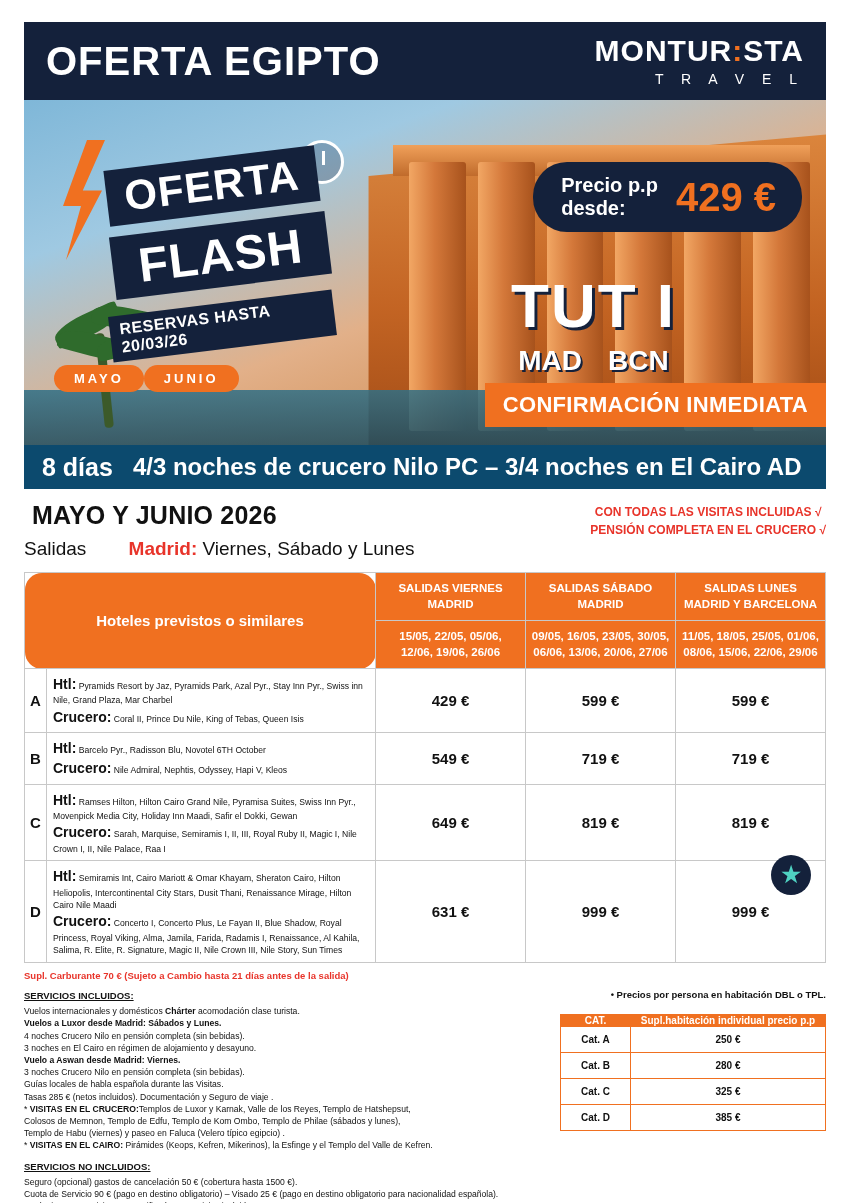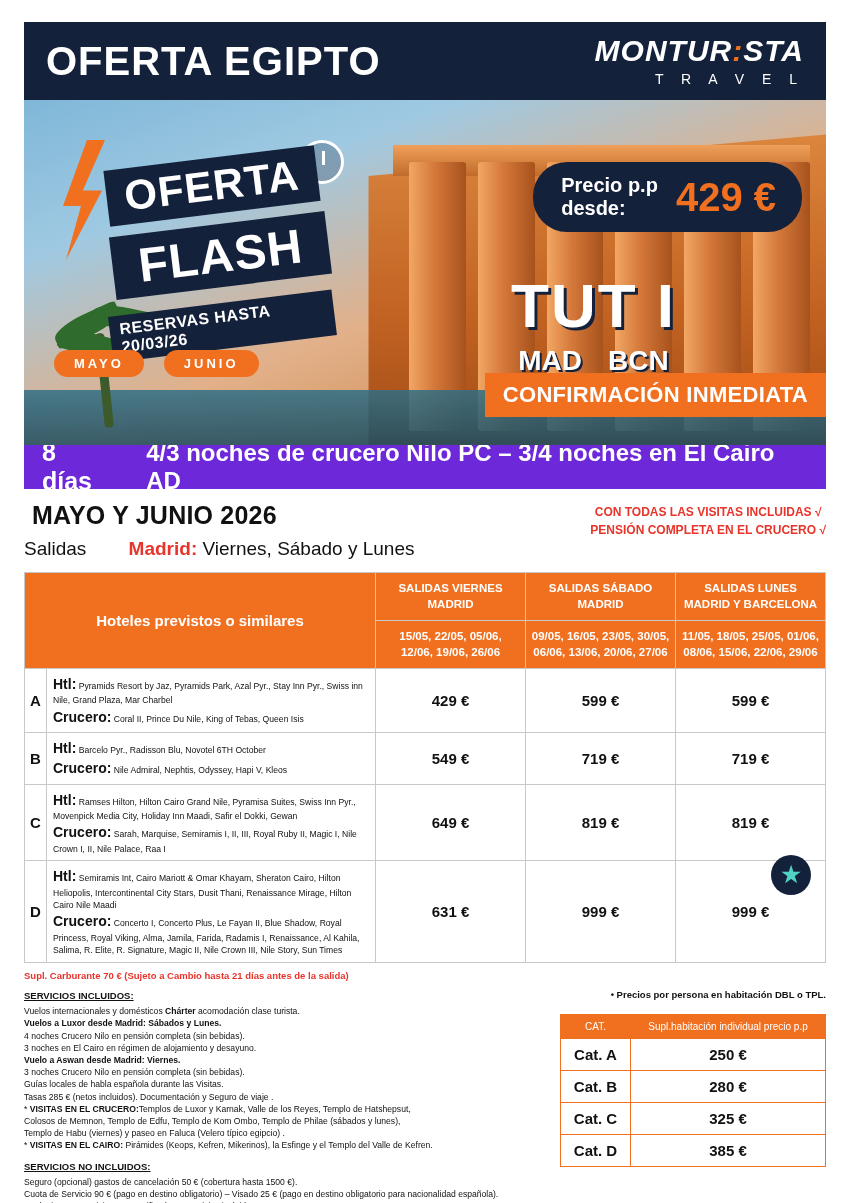--- a/index.html
+++ b/index.html
@@ -20,21 +20,21 @@
     display: flex; align-items: center; justify-content: space-between;
     padding: 0 22px;
   }
   .header-title {
     color: #ffffff;
     font-size: 40px;
     font-weight: bold;
     letter-spacing: 1px;
   }
   .brand { text-align: right; color:#fff; line-height:1; }
-  .brand-name { font-size: 30px; font-weight: bold; letter-spacing: 1px; font-style: italic; }
+  .brand-name { font-size: 30px; font-weight: bold; letter-spacing: 1px; }
   .brand-name .dot-i { color: #f07020; }
   .brand-sub { font-size: 14px; letter-spacing: 7px; margin-top: 6px; }
 
   
   .hero {
     position: relative;
     height: 345px;
     background:
       radial-gradient(ellipse at 78% 45%, #d4762f 0%, #b85a22 45%, #8a3d14 100%),
       linear-gradient(#c06a2c, #8a3d14);
@@ -81,21 +81,21 @@
   .bolt {
     position:absolute; left:4px; top:10px; width:60px; height:120px;
     background:#f07020;
     clip-path: polygon(55% 0, 15% 55%, 45% 55%, 20% 100%, 80% 42%, 48% 42%, 85% 0);
   }
   .clock {
     position:absolute; left:250px; top:10px; width:44px; height:44px; border-radius:50%;
     border:3px solid #fff; background:rgba(20,33,59,.25);
   }
   .clock:after{content:""; position:absolute; left:19px; top:8px; width:3px; height:14px; background:#fff;}
-  .months { position:absolute; left:30px; top:250px; display:flex; gap:20px; }
+  .months { position:absolute; left:30px; top:265px; display:flex; gap:0; }
   .month {
     background:#f07020; color:#fff; font-weight:bold; font-size:13px;
     border-radius:14px; padding:6px 20px; letter-spacing:3px;
   }
 
   
   .pricebox {
     position:absolute; right:24px; top:62px;
     background:#14213b; color:#fff; border-radius:34px;
     padding:12px 26px 12px 28px; display:flex; align-items:center; gap:18px;
@@ -105,68 +105,68 @@
 
   .tut { position:absolute; right:150px; top:170px; text-align:center; }
   .tut .code {
     font-size:62px; font-weight:bold; color:#fff;
     text-shadow: 3px 3px 0 #14213b;
     letter-spacing: 2px;
   }
   .tut .apts { margin-top:4px; display:flex; gap:26px; justify-content:center; }
   .tut .apt { font-size:28px; font-weight:bold; color:#fff; text-shadow:2px 2px 0 #14213b; }
   .conf {
-    position:absolute; right:0; bottom:28px; background:#f07020; color:#fff;
+    position:absolute; right:0; bottom:18px; background:#f07020; color:#fff;
     font-size:22px; font-weight:bold; padding:9px 18px; letter-spacing:.3px;
   }
 
   
   .strip {
-    background:#6d28d9; color:#fff; height:44px; display:flex; align-items:center;
-    padding: 0 18px; gap: 34px;
+    background:#0c4a6e; color:#fff; height:44px; display:flex; align-items:center;
+    padding: 0 18px; gap: 20px;
   }
   .strip .days { font-size:25px; font-weight:bold; }
   .strip .desc { font-size:24px; font-weight:bold; }
 
   
   .intro { margin-top:12px; position:relative; }
   .intro h1 { margin:8px; font-size:25px; font-weight:bold; letter-spacing:.2px; }
   .intro .line { font-size:19px; margin-top:4px; }
   .intro .line .city { color:#e8342a; font-weight:bold;padding-left:37px; }
   .intro .right {
     position:absolute; right:0; top:2px; text-align:center;
     color:#e8342a; font-size:12px; font-weight:bold; line-height:1.5;
   }
 
   
   table { border-collapse: collapse; }
   .tbl { width:100%; margin-top:12px; }
   .tbl th, .tbl td { border:1px solid #c8c8c8; }
   .hdr-orange { background:#f07020; color:#fff; text-align:center; font-size:11.5px; font-weight:bold; padding:8px 4px; line-height:1.35; }
-  .hdr-left { background:#f07020; color:#fff; font-size:15px; font-weight:bold; text-align:center; vertical-align:middle; }
+  .hdr-left { background:#f07020; color:#fff; font-size:15px; font-weight:bold; text-align:center; vertical-align:middle;border-radius:17px; }
   .catcell { width:22px; text-align:center; font-weight:bold; font-size:15px; background:#fff; }
   .hotels { font-size:8.6px; line-height:1.45; padding:5px 6px; }
   .hotels b { font-size:14px; }
   .price { text-align:center; font-weight:bold; font-size:15px; width:150px; }
 
   .supl { color:#e8342a; font-size:9.5px; font-weight:bold; margin-top:7px; }
 
   
   .lower { display:flex; gap:16px; margin-top:8px; }
   .serv { width:520px; font-size:8.6px; line-height:1.42; }
   .serv h3 { font-size:9.5px; margin:0 0 3px 0; text-decoration: underline; }
   .serv .blk { margin-bottom:8px; }
   .serv b { font-weight:bold; }
 
   .sidecol { flex:1; }
   .sidenote { text-align:right; font-size:9.5px; font-weight:bold; margin-bottom:14px; }
   .tbl2 { width:100%; }
   .tbl2 th, .tbl2 td { border:1px solid #f07020; text-align:center; }
-  .tbl2 th { background:#f07020; color:#fff; font-size:10px; font-weight:normal; padding:6px 3px; }
-  .tbl2 td { font-size:15px; font-weight:bold; padding:7px 3px; }
+  .tbl2 th { background:#f07020; color:#fff; font-size:10px; font-weight:bold; padding:0 3px; }
+  .tbl2 td { font-size:10px; font-weight:bold; padding:7px 3px; }
 
   .seal {
     position:absolute; right:14px; top:-6px; width:40px; height:40px; border-radius:50%;
     background:#14213b; display:flex; align-items:center; justify-content:center;
   }
   .seal .star { color:#4fd2c2; font-size:22px; }
   .rel { position:relative; }
 </style>
 </head>
 <body>

